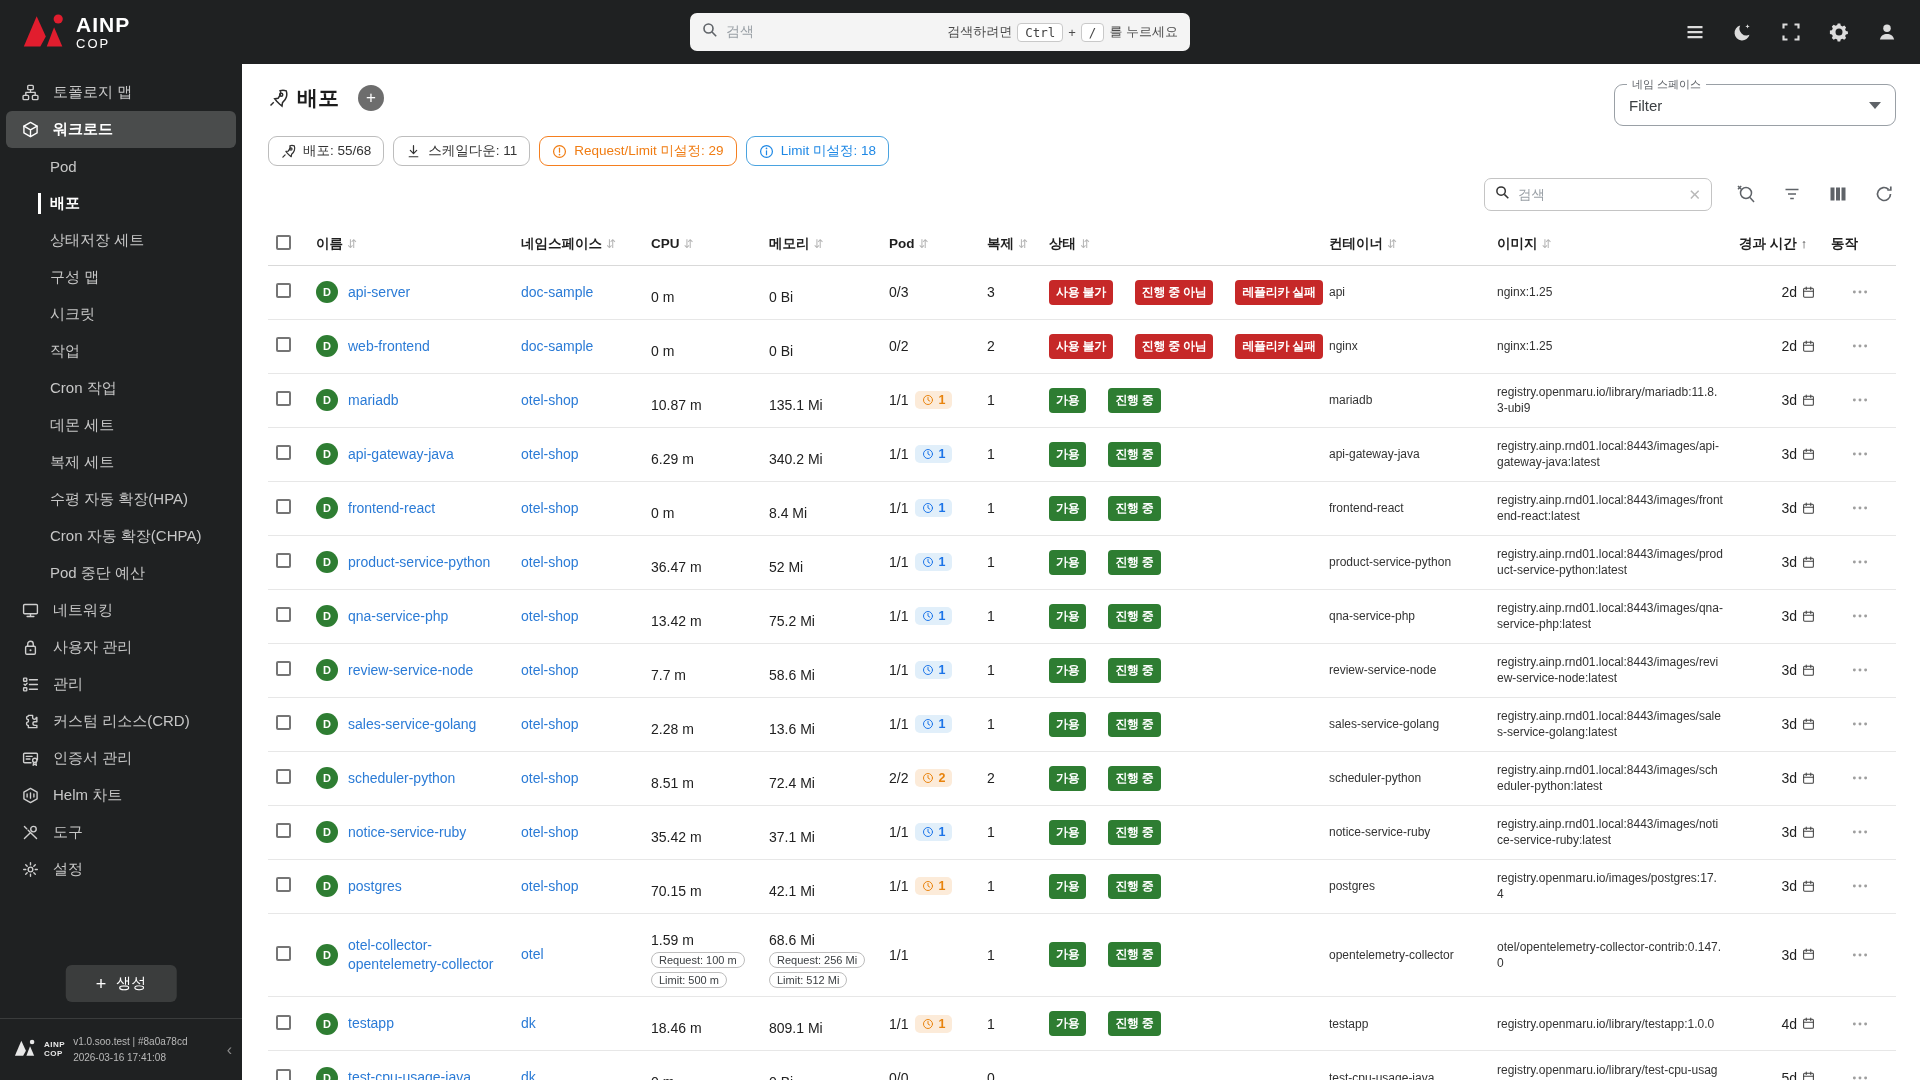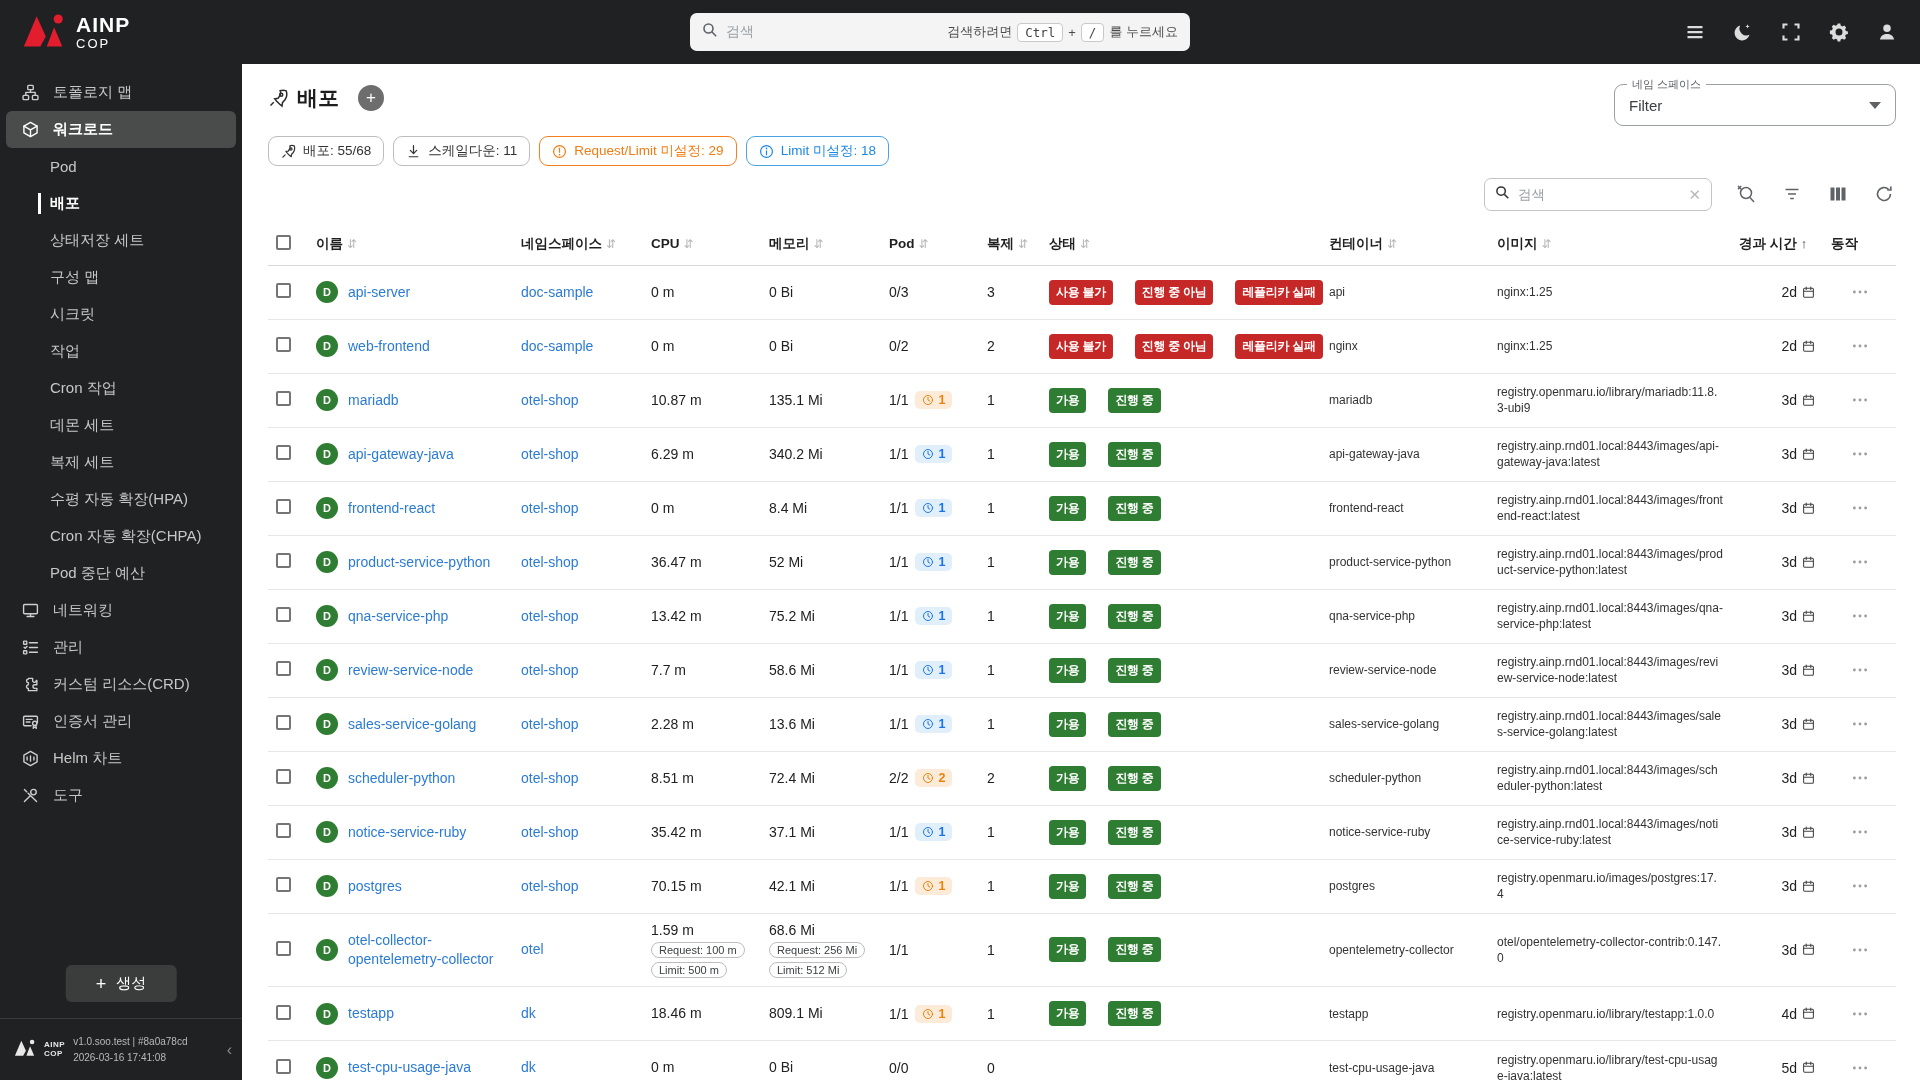--- a/index.html
+++ b/index.html
@@ -102,21 +102,21 @@
   .badge { padding:4px 7px; border-radius:4px; font-size:12px; font-weight:bold; color:#fff; letter-spacing:-.3px; }
   .badge.success { background:#2e7d32; }
   .badge.danger { background:#c62828; }
   .img-cell,.cont-cell { font-size:12px; color:#333; word-break:break-all; line-height:1.35; }
   .age-cell { display:flex; align-items:center; justify-content:flex-end; gap:5px; color:#1f1f1f; }
   .age-cell svg { width:13px; height:13px; color:#424242; }
   .dots { display:flex; justify-content:center; color:#9e9e9e; cursor:pointer; }
   .dots svg { width:18px; height:18px; }
   .res-chip { display:inline-block; border:1px solid #bdbdbd; border-radius:10px; padding:1px 7px; font-size:11px;
               color:#3c4043; margin-top:4px; white-space:nowrap; background:#fff; }
-  .val { line-height:1.2; }
+  .val { line-height:1.2;margin-top:10px; }
 </style>
 </head>
 <body>
 
 <div class="app">
 
   <header class="topbar">
     <div class="logo">
       <span>
         <svg width="44" height="38" viewBox="0 0 48 40">
@@ -242,20 +242,30 @@
             <svg viewBox="0 0 16 16" fill="none" stroke="currentColor" stroke-width="1.3" stroke-linecap="round" stroke-linejoin="round">
               <rect x="1.5" y="2.3" width="13" height="8.8" rx="1"></rect>
               <path d="M8 11.1v2.6M4.8 13.7h6.4"></path>
             </svg>
           </span>
           <span class="side-label">네트워킹</span>
         </div>
         <div class="side-item item">
           <span class="side-icon">
             <svg viewBox="0 0 16 16" fill="none" stroke="currentColor" stroke-width="1.3" stroke-linecap="round" stroke-linejoin="round">
+              <rect x="3.4" y="6.8" width="9.2" height="7.6" rx="1.2"></rect>
+              <path d="M5.4 6.8V4.7a2.6 2.6 0 0 1 5.2 0v2.1"></path>
+              <circle cx="8" cy="10.6" r="1" fill="currentColor" stroke="none"></circle>
+            </svg>
+          </span>
+          <span class="side-label">사용자 관리</span>
+        </div>
+        <div class="side-item item">
+          <span class="side-icon">
+            <svg viewBox="0 0 16 16" fill="none" stroke="currentColor" stroke-width="1.3" stroke-linecap="round" stroke-linejoin="round">
               <rect x="1.5" y="2" width="3" height="3" rx=".6"></rect>
               <rect x="1.5" y="11" width="3" height="3" rx=".6"></rect>
               <path d="M2 7.8l1 1 1.8-2M7 3.5h7.5M7 8h7.5M7 12.5h7.5"></path>
             </svg>
           </span>
           <span class="side-label">관리</span>
         </div>
         <div class="side-item item">
           <span class="side-icon">
             <svg viewBox="0 0 16 16" fill="none" stroke="currentColor" stroke-width="1.3" stroke-linecap="round" stroke-linejoin="round">
@@ -286,20 +296,29 @@
         </div>
         <div class="side-item item">
           <span class="side-icon">
             <svg viewBox="0 0 16 16" fill="none" stroke="currentColor" stroke-width="1.3" stroke-linecap="round" stroke-linejoin="round">
               <path d="M2.3 13.7 7.6 8.4M13.7 13.7 5.8 5.8"></path>
               <circle cx="10.8" cy="4.8" r="2.6"></circle>
               <path d="M2.3 2.3l2.3 2.3"></path>
             </svg>
           </span>
           <span class="side-label">도구</span>
+        </div>
+        <div class="side-item item">
+          <span class="side-icon">
+            <svg viewBox="0 0 16 16" fill="none" stroke="currentColor" stroke-width="1.3" stroke-linecap="round" stroke-linejoin="round">
+              <circle cx="8" cy="8" r="2.2"></circle>
+              <path d="M8 1.6v2M8 12.4v2M1.6 8h2M12.4 8h2M3.5 3.5l1.4 1.4M11.1 11.1l1.4 1.4M12.5 3.5l-1.4 1.4M4.9 11.1 3.5 12.5"></path>
+            </svg>
+          </span>
+          <span class="side-label">설정</span>
         </div>
       </div>
     <button class="create-btn">
       <span class="plus">+</span>
       <span>생성</span>
     </button>
     <div class="side-footer">
       <span>
         <svg width="22" height="19" viewBox="0 0 48 40">
           <path d="M2 38 L16 5 L26 27 L20 38 Z" fill="#e8e8e8"></path>

